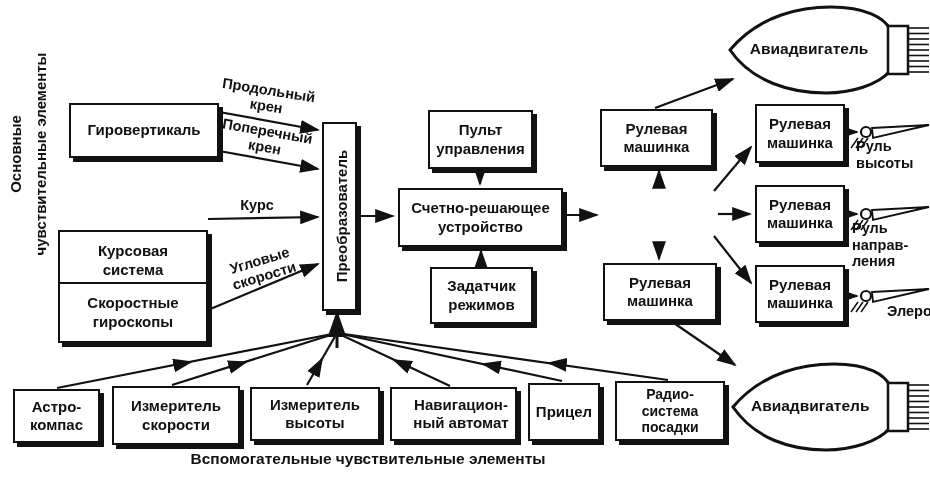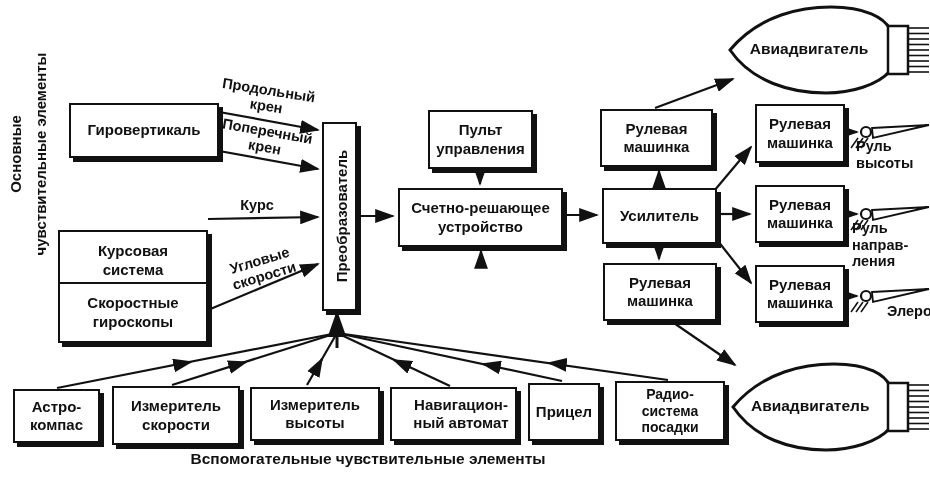--- a/index.html
+++ b/index.html
@@ -141,22 +141,23 @@
 скорости</div>
 
   <div class="box vbox" style="left:322px;top:122px;width:35px;height:189px;">
     <span style="width:189px;height:30px;left:-77px;top:77px;">Преобразователь</span>
   </div>
 
   <div class="box" style="left:428px;top:110px;width:105px;height:59px;">Пульт
 управления</div>
   <div class="box" style="left:398px;top:188px;width:165px;height:59px;">Счетно-решающее
 устройство</div>
-
-  <div class="box" style="left:602px;top:188px;width:115px;height:56px;">Усилитель</div>
+  <div class="box" style="left:430px;top:267px;width:103px;height:57px;">Задатчик
+режимов</div>
+
   <div class="box" style="left:600px;top:109px;width:113px;height:58px;">Рулевая
 машинка</div>
   <div class="box" style="left:603px;top:263px;width:114px;height:58px;">Рулевая
 машинка</div>
 
   <div class="box" style="left:755px;top:104px;width:90px;height:59px;">Рулевая
 машинка</div>
   <div class="box" style="left:755px;top:185px;width:90px;height:58px;">Рулевая
 машинка</div>
   <div class="box" style="left:755px;top:265px;width:90px;height:58px;">Рулевая

